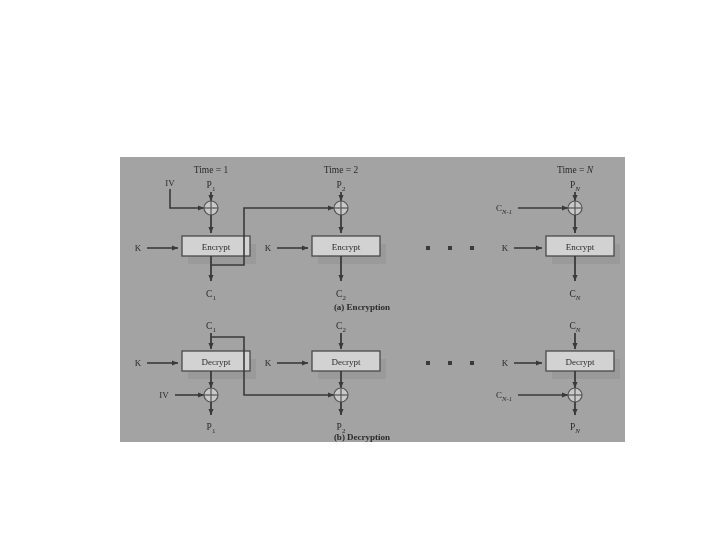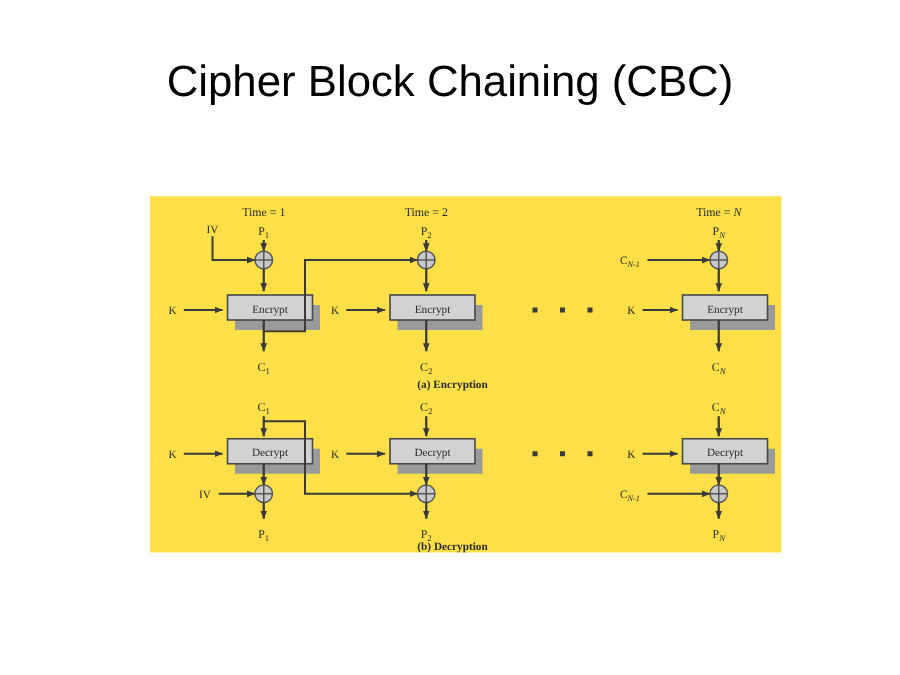--- a/index.html
+++ b/index.html
@@ -33,38 +33,37 @@
     letter-spacing: 0px;
     line-height: 40px;
     white-space: nowrap;
   }
   #figure-wrap {
     position: absolute;
     left: 120px;
     top: 157px;
     width: 505px;
     height: 285px;
-    background: #fde047;
+    background: #a3a3a3;
   }
   #figure-svg {
     display: block;
     width: 505px;
     height: 285px;
   }
   .fig-text {
     font-family: "Liberation Serif", serif;
     fill: #2b2b2b;
   }
 </style>
 </head>
 <body>
 
 <div id="slide">
 
-  <div id="slide-title">Cipher Block Chaining (CBC)</div>
 
   <div id="figure-wrap">
     <svg id="figure-svg" viewBox="0 0 505 285" xmlns="http://www.w3.org/2000/svg">
 
       <defs>
         <marker id="arr" markerWidth="7" markerHeight="7" refX="6.4" refY="3" orient="auto" markerUnits="userSpaceOnUse">
           <path d="M0,0.3 L6.6,3 L0,5.7 z" fill="#3a3a3a"></path>
         </marker>
       </defs>
 

